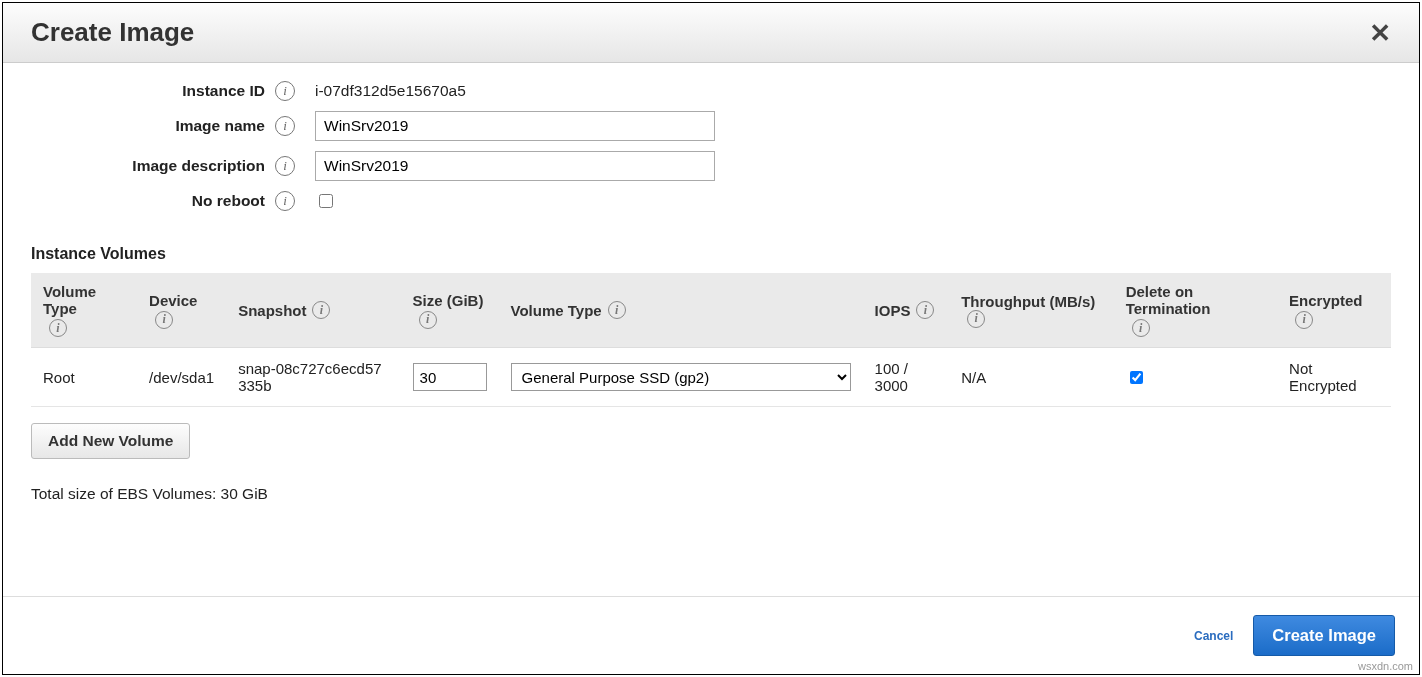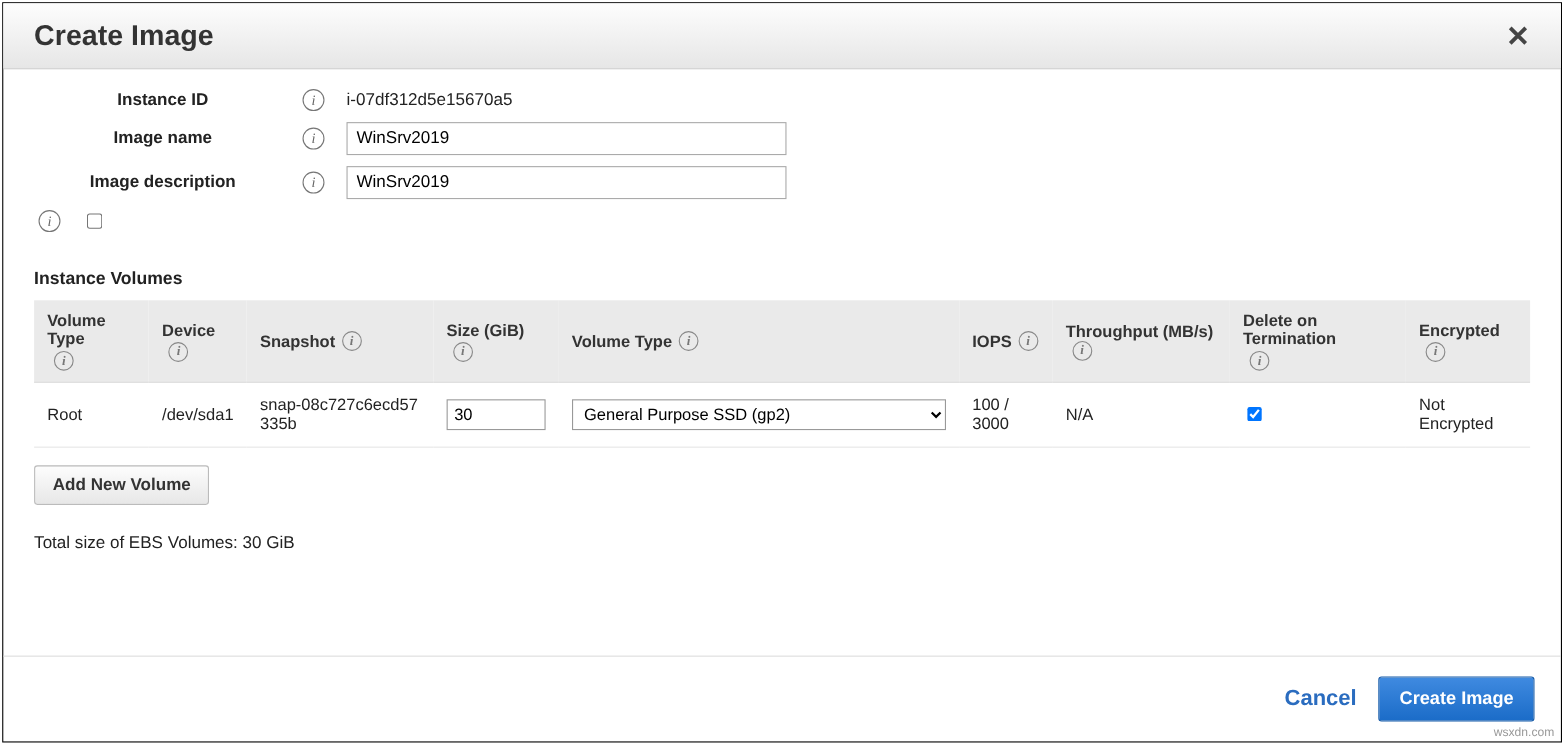--- a/index.html
+++ b/index.html
@@ -16,21 +16,21 @@
     display:flex; align-items:center; justify-content:space-between;
   }
   .dialog-title { font-size:26px; font-weight:bold; color:#333; }
   .close-x {
     font-size:26px; line-height:1; color:#444; cursor:pointer; font-weight:bold;
     padding:0 8px;
   }
   .body { padding:18px 28px 0 28px; flex:1; overflow:auto; }
   .form-row { display:flex; align-items:center; margin-bottom:10px; }
   .form-label {
-    width:240px; text-align:center; font-weight:bold; font-size:15.5px; color:#222;
+    width:240px; text-align:right; font-weight:bold; font-size:15.5px; color:#222;
     padding-right:6px;
   }
   .info-ic {
     display:inline-flex; width:20px; height:20px; border:1.5px solid #777;
     border-radius:50%; align-items:center; justify-content:center;
     font-family: Georgia, serif; font-style:italic; font-size:13px; color:#666;
     margin:0 20px 0 4px; flex:0 0 auto;
   }
   .info-ic-sm {
     display:inline-flex; width:18px; height:18px; border:1.5px solid #888;
@@ -52,37 +52,37 @@
     padding:10px 12px; border-bottom:1px solid #ddd; vertical-align:middle;
     font-size:15px;
   }
   table.vol thead th .hdr { display:flex; align-items:center; gap:0; flex-wrap:wrap; }
   table.vol thead th .hdr .lbl { margin-right:0; }
   table.vol thead th.stack .hdr { flex-direction:column; align-items:flex-start; gap:2px; }
   table.vol tbody td {
     padding:12px 12px; border-bottom:1px solid #e5e5e5; vertical-align:middle;
   }
   .size-input {
-    width:90px; height:28px; border:1px solid #999; padding:3px 6px; font-size:15px;
+    width:74px; height:28px; border:1px solid #999; padding:3px 6px; font-size:15px;
   }
   .vt-select {
     width:340px; height:28px; border:1px solid #999; font-size:15px; padding:2px 6px;
     background:#fff;
   }
   .add-btn {
     margin-top:16px; padding:8px 16px; font-size:15.5px; font-weight:bold; color:#333;
     background:linear-gradient(#fdfdfd,#e7e7e7); border:1px solid #bbb; border-radius:3px;
     cursor:pointer;
   }
   .note { font-size:15.5px; margin-top:22px; line-height:1.7; color:#222; }
   .footer {
     border-top:1px solid #ddd; padding:18px 24px; display:flex; justify-content:flex-end;
     align-items:center; gap:20px;
   }
-  .cancel-link { color:#2a6cbf; font-weight:bold; font-size:20px; cursor:pointer; }
+  .cancel-link { color:#2a6cbf; font-weight:bold; font-size:12px; cursor:pointer; }
   .primary-btn {
     background:linear-gradient(#3f8ae0, #1b6cc8); color:#fff; font-weight:bold;
     border:1px solid #155aa8; border-radius:3px; padding:10px 18px; font-size:16.5px;
     cursor:pointer;
   }
   .watermark {
     position:absolute; right:6px; bottom:2px; font-size:11px; color:#999;margin-left:40px;
   }
 </style>
 </head>
@@ -109,20 +109,21 @@
       <input class="text-input" type="text" value="WinSrv2019" style="">
     </div>
 
     <div class="form-row">
       <div class="form-label">Image description</div>
       <span class="info-ic">i</span>
       <input class="text-input" type="text" value="WinSrv2019" style="">
     </div>
 
     <div class="form-row">
+      <div class="form-label">No reboot</div>
       <span class="info-ic">i</span>
       <input class="checkbox" type="checkbox" style="">
     </div>
 
     <div class="section-title">Instance Volumes</div>
 
     <table class="vol">
       <thead>
         <tr>
           <th class="stack">

